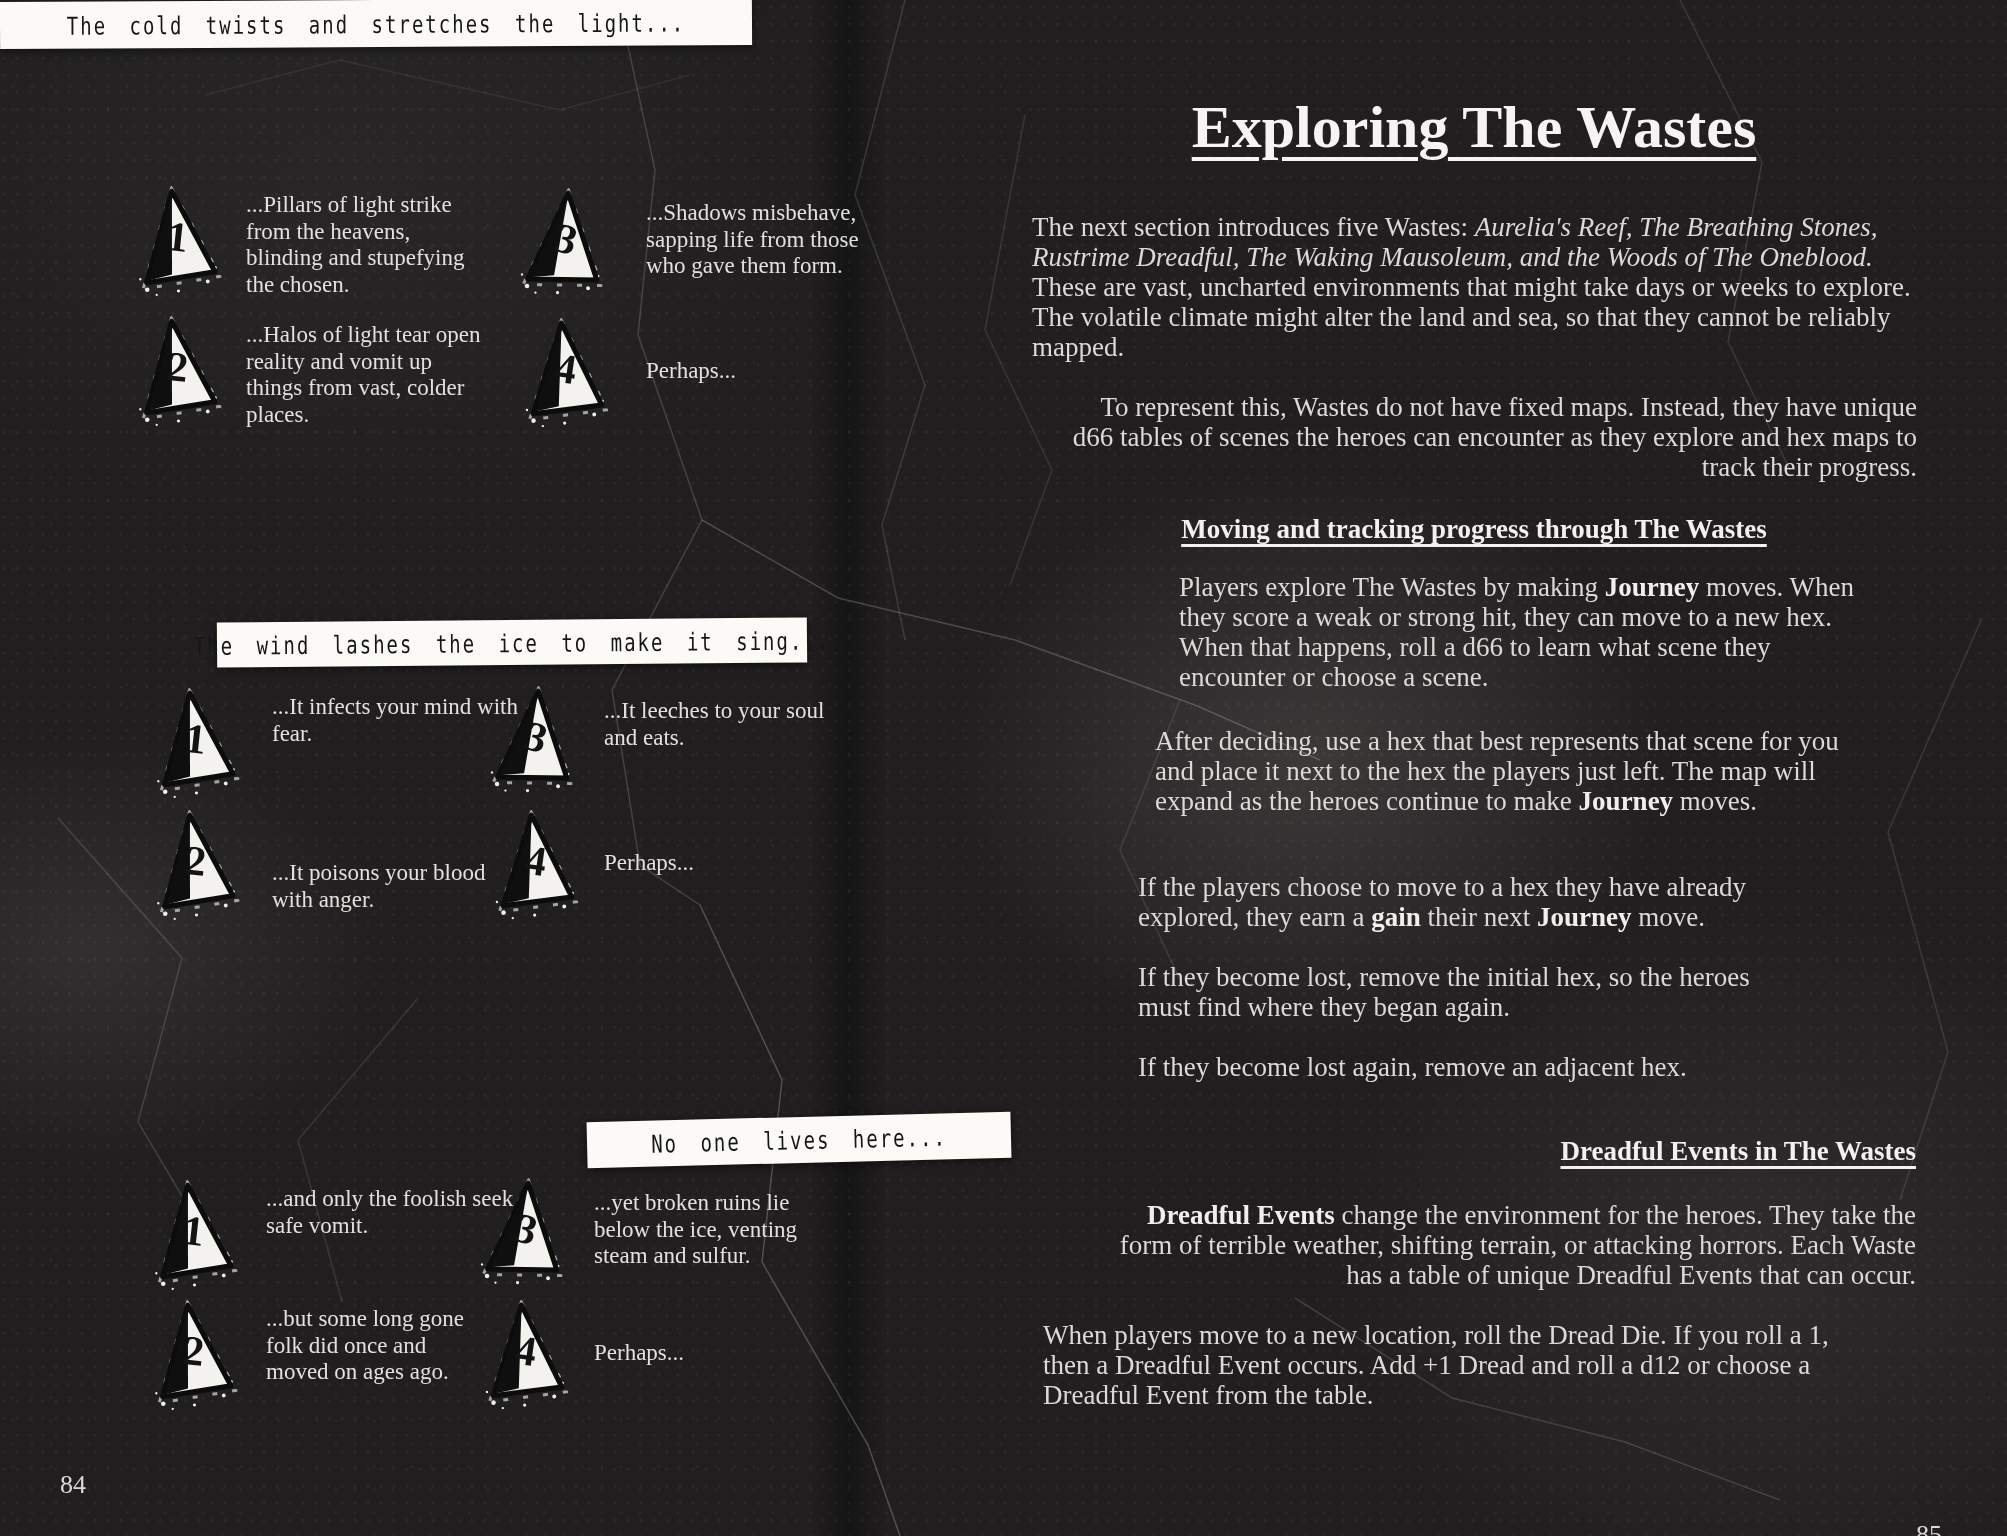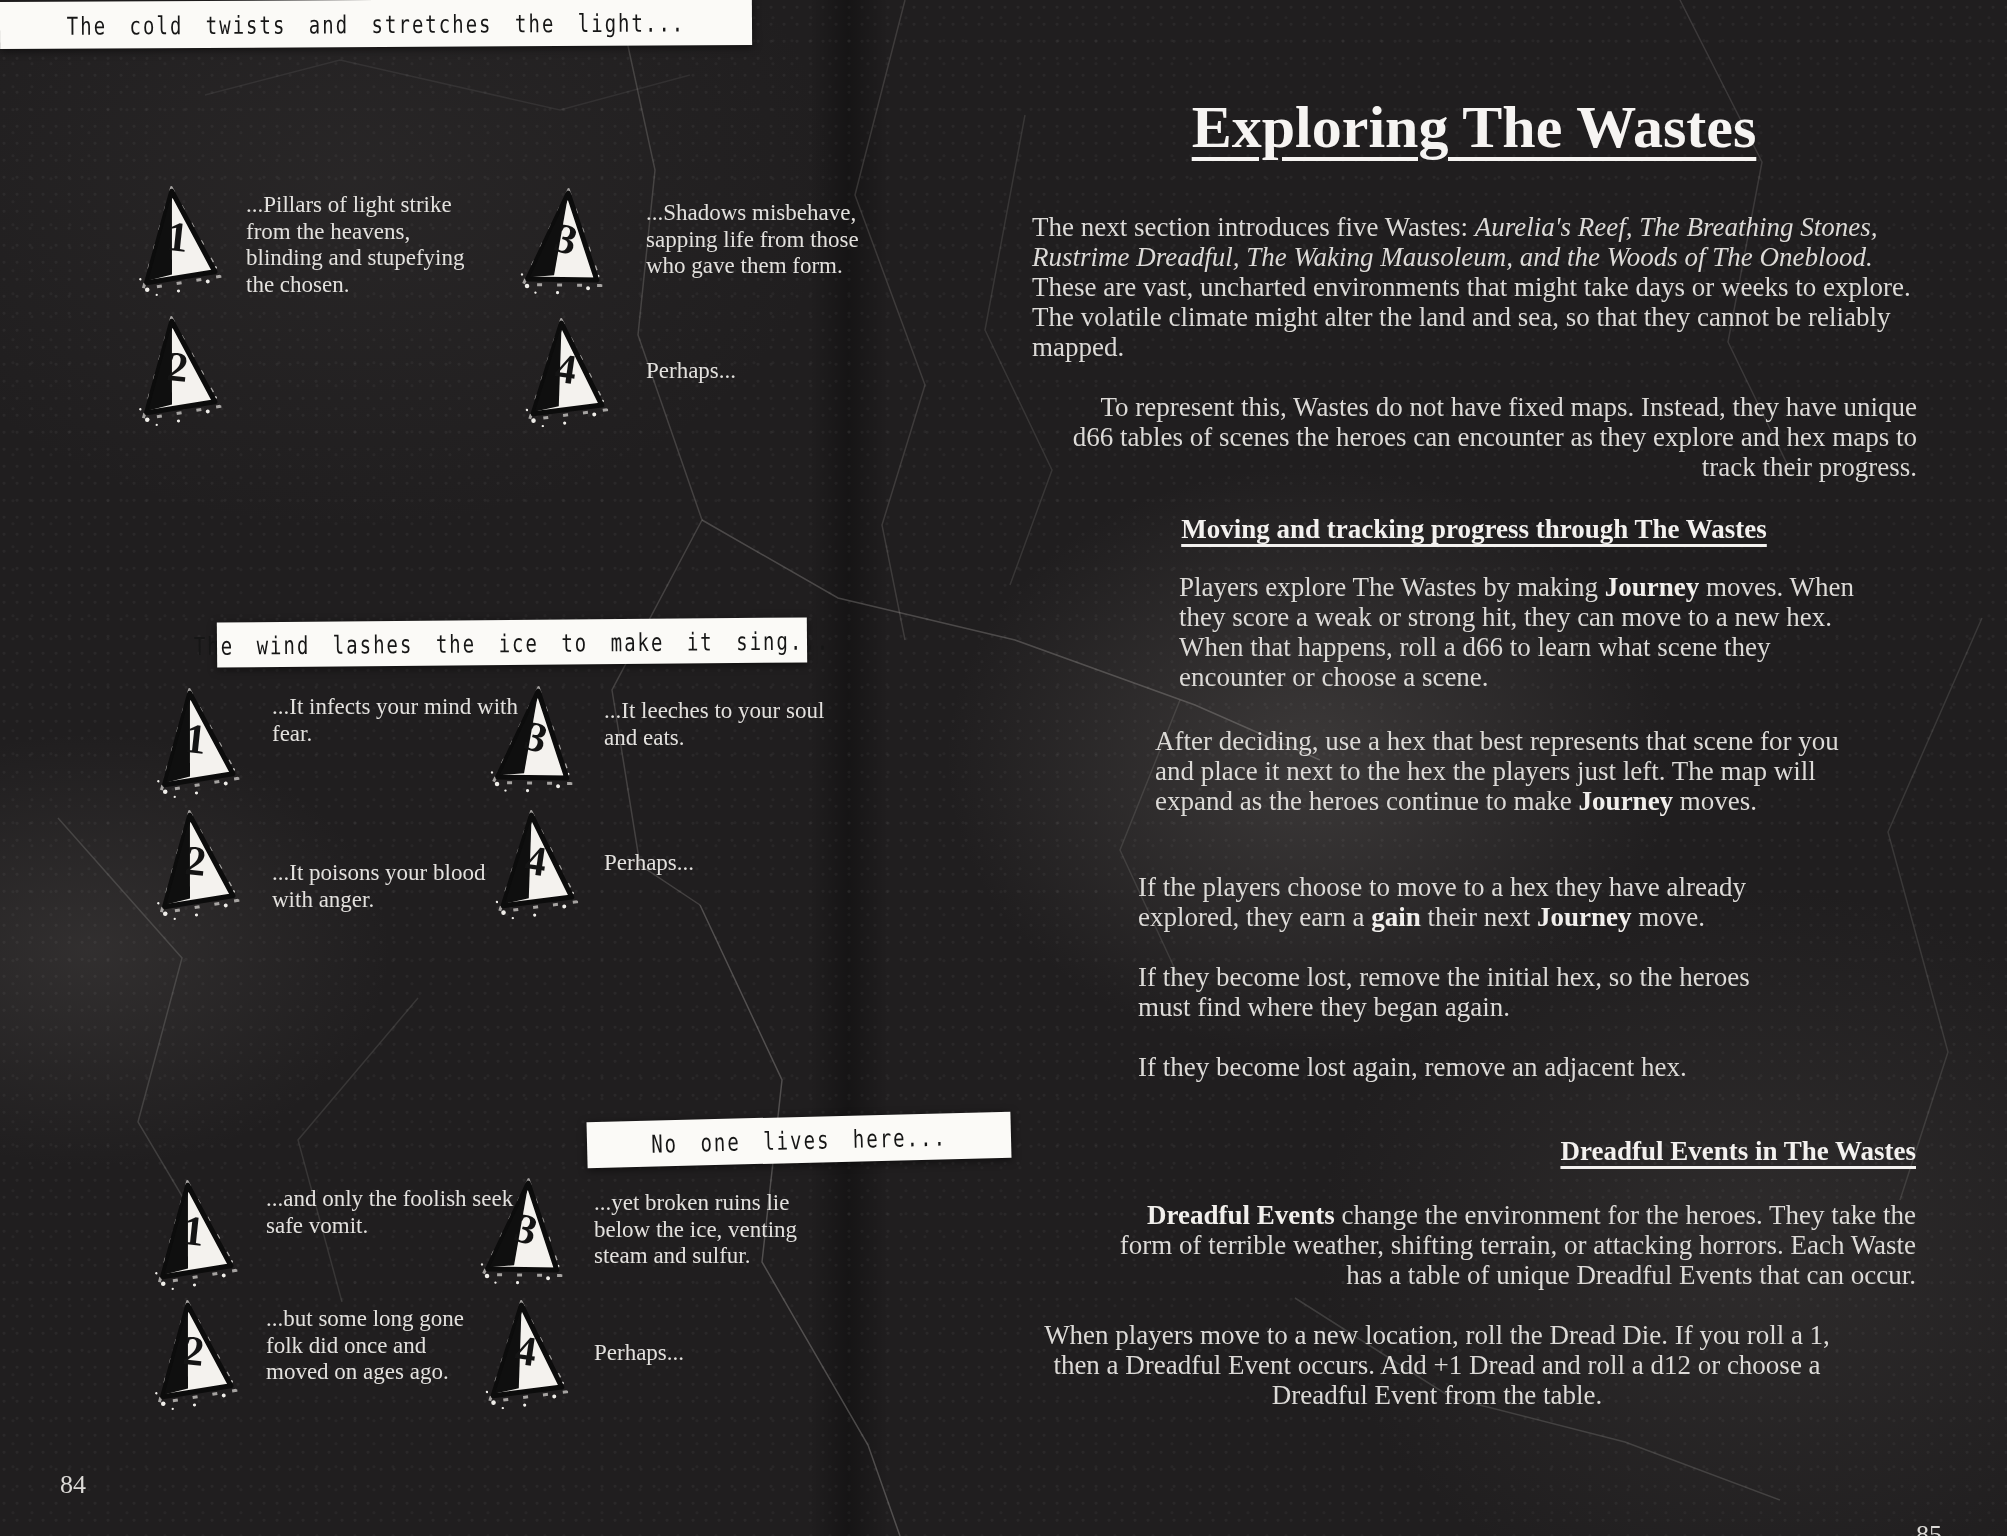--- a/index.html
+++ b/index.html
@@ -84,21 +84,21 @@
     text-decoration:underline;text-decoration-thickness:2.5px;text-underline-offset:6px;
   }
   #rp-h2{left:1032px;top:514px;width:884px;text-align:center;}
   #rp-p3{left:1155px;top:572px;width:685px;margin-left:24px;}
   #rp-p4{left:1155px;top:726px;width:685px;}
   #rp-p5{left:1138px;top:872px;width:695px;}
   #rp-p6{left:1138px;top:962px;width:640px;}
   #rp-p7{left:1138px;top:1052px;width:760px;}
   #rp-h3{left:1032px;top:1136px;width:884px;text-align:right;}
   #rp-p8{left:1110px;top:1200px;width:806px;text-align:right;}
-  #rp-p9{left:1022px;top:1320px;width:830px;text-align:center;}
+  #rp-p9{left:1043px;top:1320px;width:830px;text-align:left;}
 
   .page-number{position:absolute;font-size:26px;color:#dbd9d6;}
   #pn-left{left:60px;top:1470px;}
   #pn-right{right:65px;top:1520px;text-align:right;}
 </style>
 </head>
 <body>
 
 <svg width="0" height="0" style="position:absolute">
   <defs>
@@ -146,20 +146,21 @@
       </span>
       <p class="entry-text">...Pillars of light strike from the heavens, blinding and stupefying the chosen.</p>
     </div>
     <div class="entry pos2">
       <span class="die">
         <svg class="die-svg" viewBox="0 0 84 108">
             <use href="#d4-shape"></use>
           </svg>
         <span class="die-num">2</span>
       </span>
+      <p class="entry-text">...Halos of light tear open reality and vomit up things from vast, colder places.</p>
     </div>
     <div class="entry pos3">
       <span class="die">
         <svg class="die-svg" viewBox="0 0 84 108">
             <use href="#d4-shape"></use>
           </svg>
         <span class="die-num">3</span>
       </span>
       <p class="entry-text">...Shadows misbehave, sapping life from those who gave them form.</p>
     </div>

